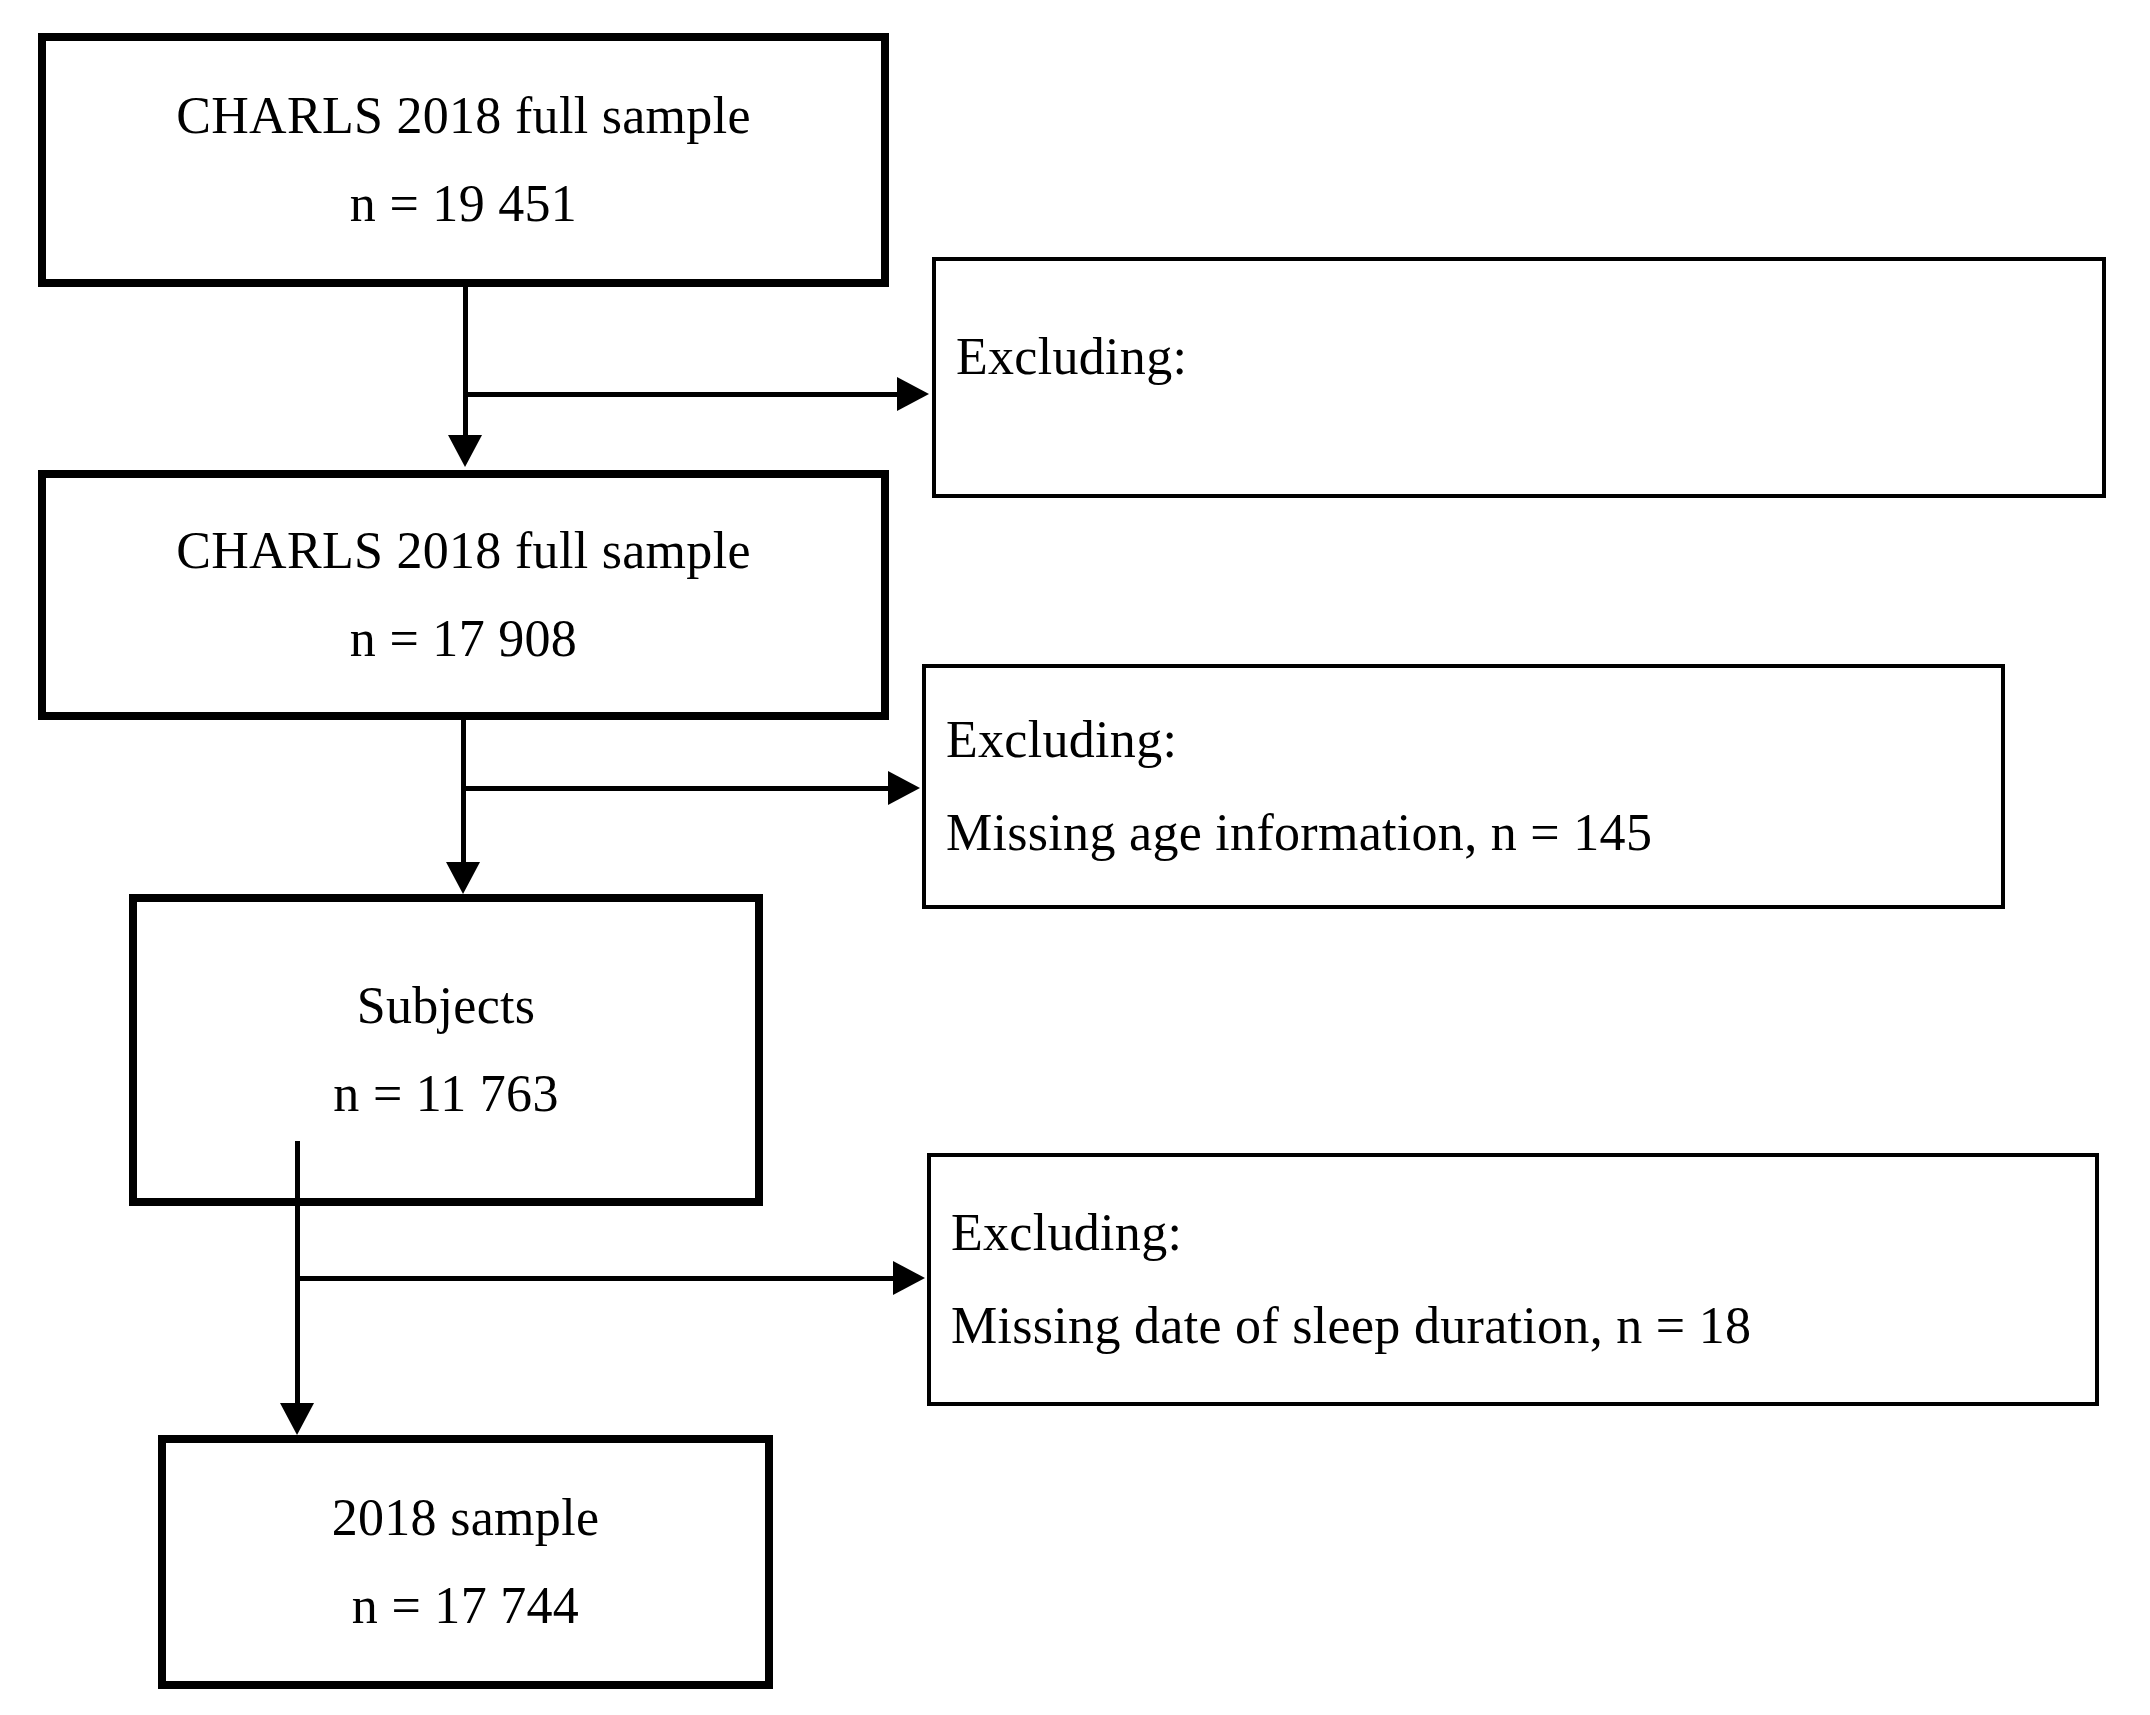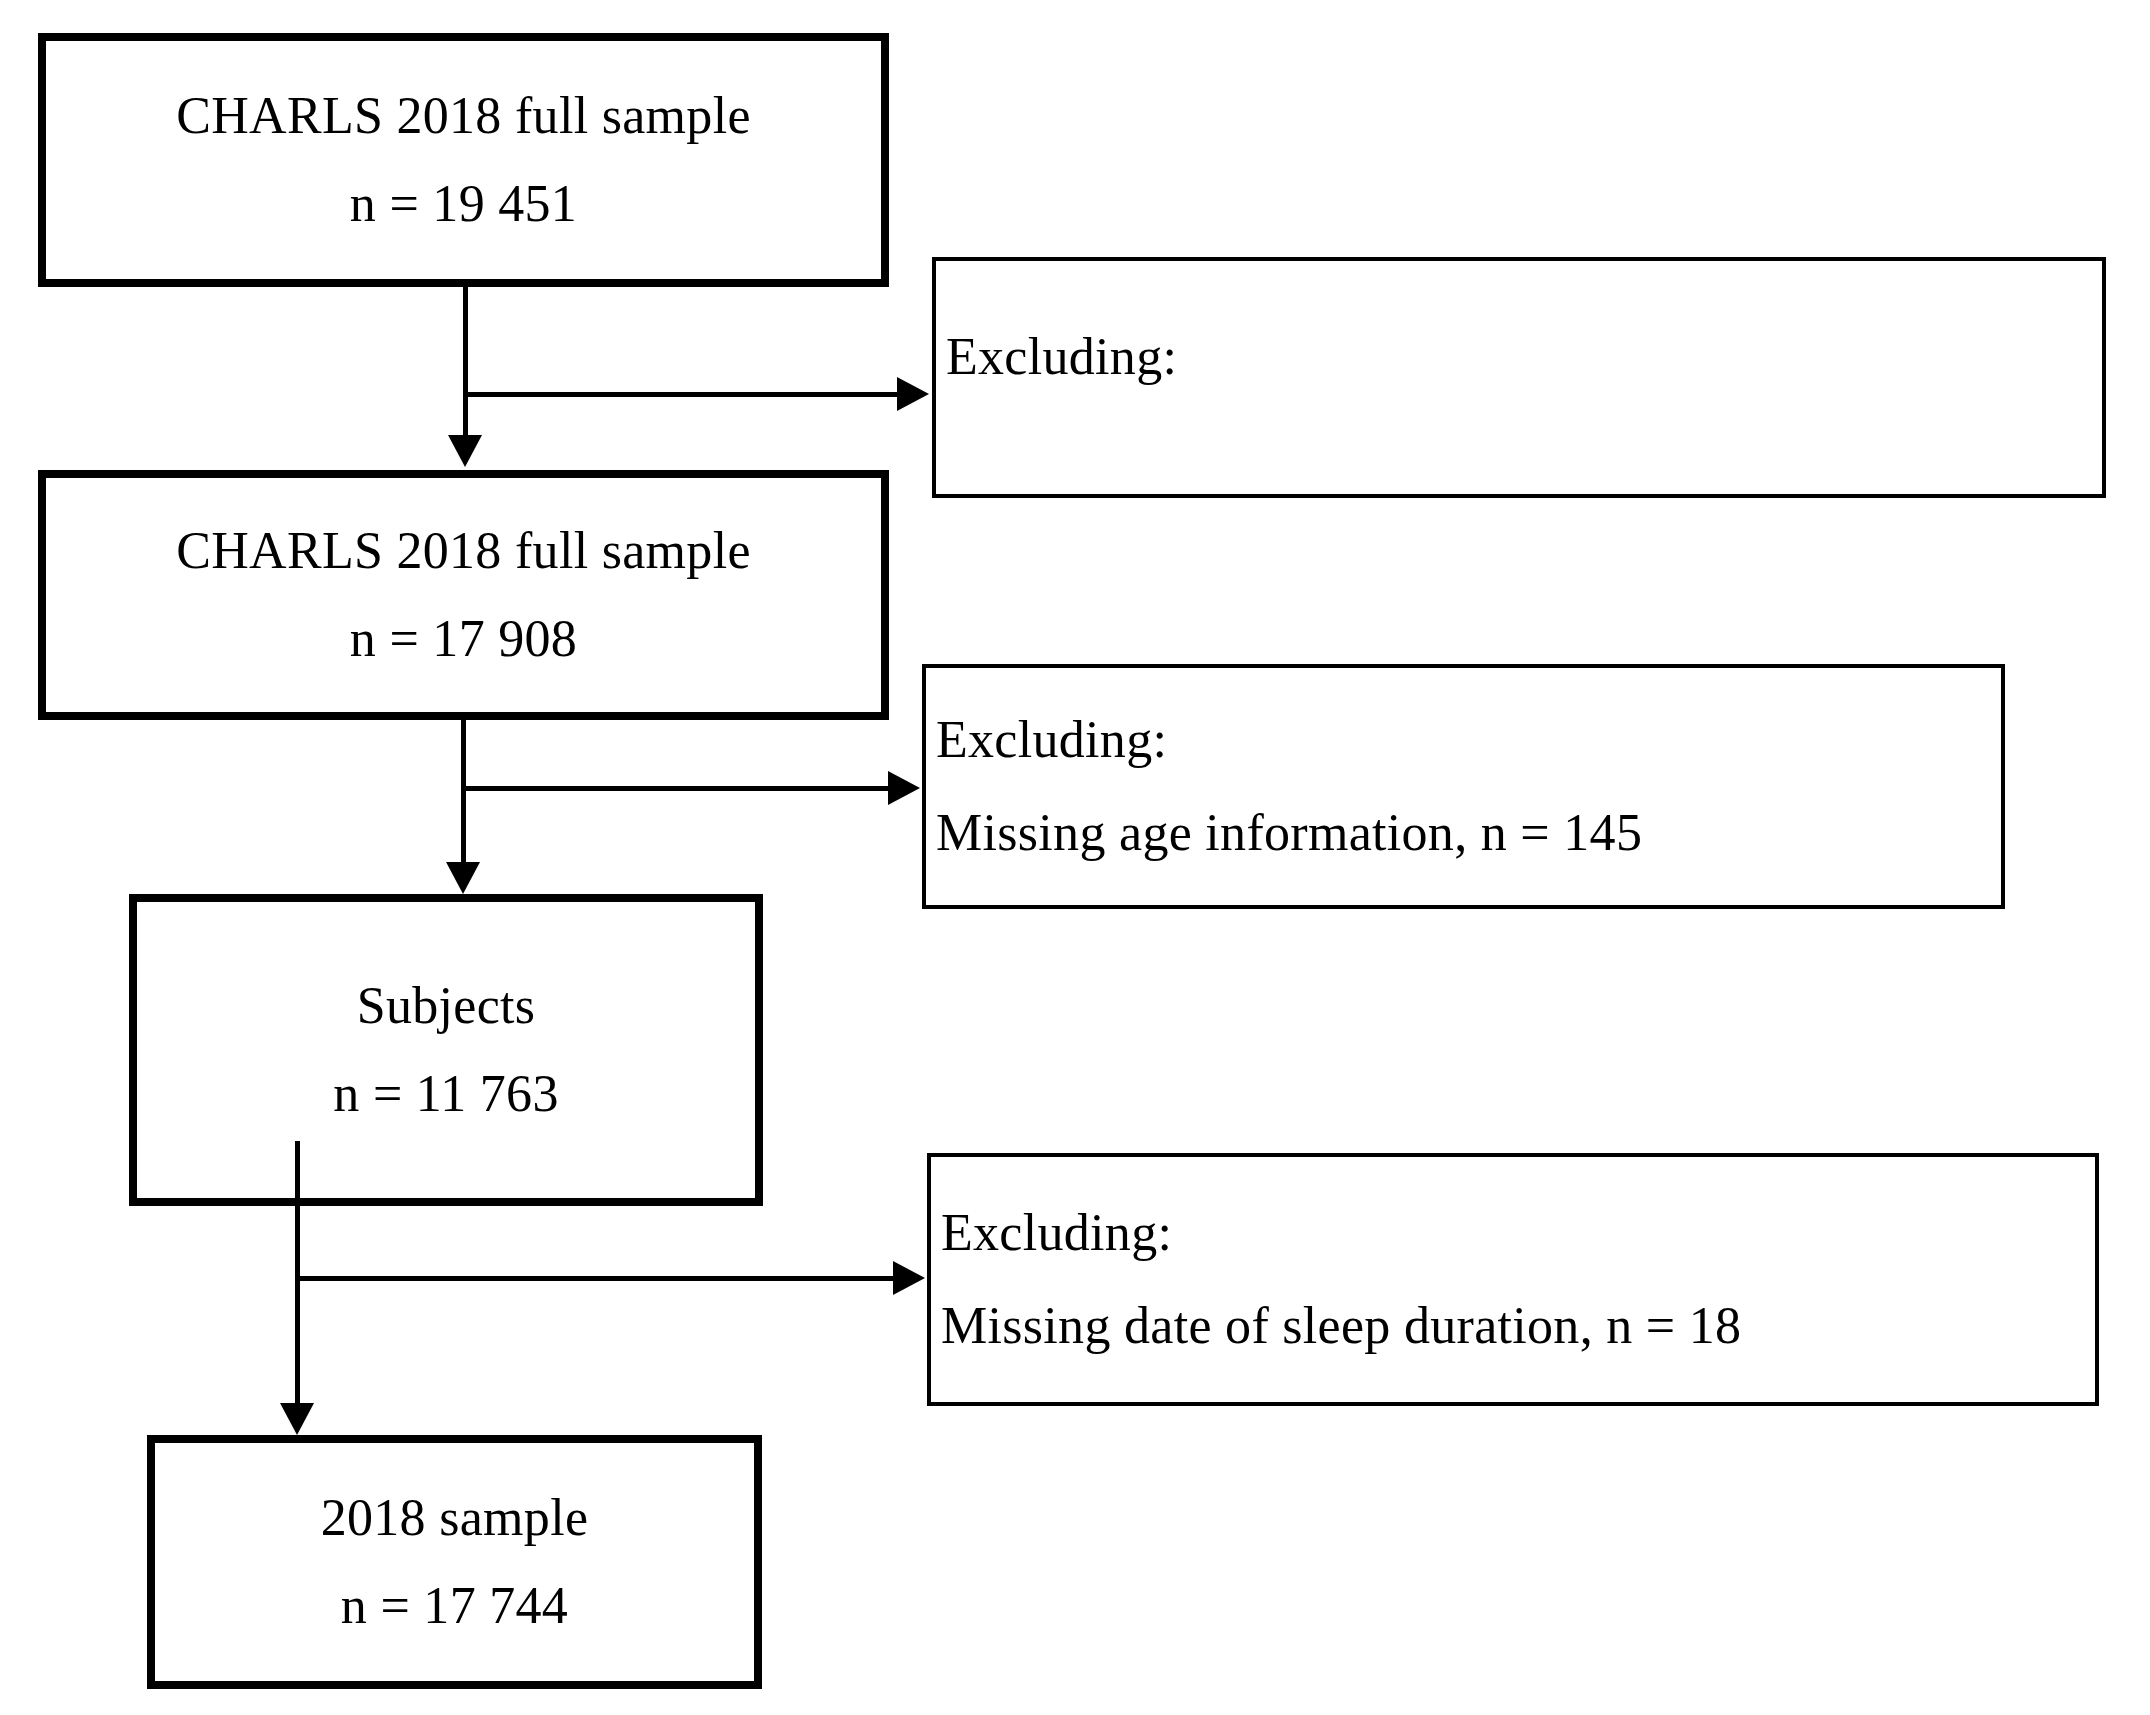--- a/index.html
+++ b/index.html
@@ -39,21 +39,21 @@
 
   
   .excl {
     position: absolute;
     box-sizing: border-box;
     background: #ffffff;
     border: 4.2px solid #000000;
     display: flex;
     flex-direction: column;
     justify-content: center;
-    padding-left: 10px;
+    padding-left: 20px;
   }
   .excl .line {
     font-size: 52px;
     line-height: 1.0;
     white-space: nowrap;
     text-align: left;
     letter-spacing: 0.3px;
   }
   .excl .line.heading { margin-bottom: 41px; }
 
@@ -130,19 +130,19 @@
   <div class="arrow-down" style="left:280px; top:1403px;"></div>
 
   <div class="hline" style="left:295px; top:1276px; width:602px; height:4.9px;"></div>
   <div class="arrow-right" style="left:893px; top:1261px;"></div>
 
   <div class="excl" style="left:927px; top:1153px; width:1172px; height:253px;">
     <div class="line heading">Excluding:</div>
     <div class="line reason">Missing date of sleep duration, n = 18</div>
   </div>
 
-  <div class="node" style="left:147px; top:1435px; width:615px; height:254px;">
+  <div class="node" style="left:158px; top:1435px; width:615px; height:254px;">
     <div class="line title">2018 sample</div>
     <div class="line count">n = 17 744</div>
   </div>
 
 </div>
 
 
 </body></html>

